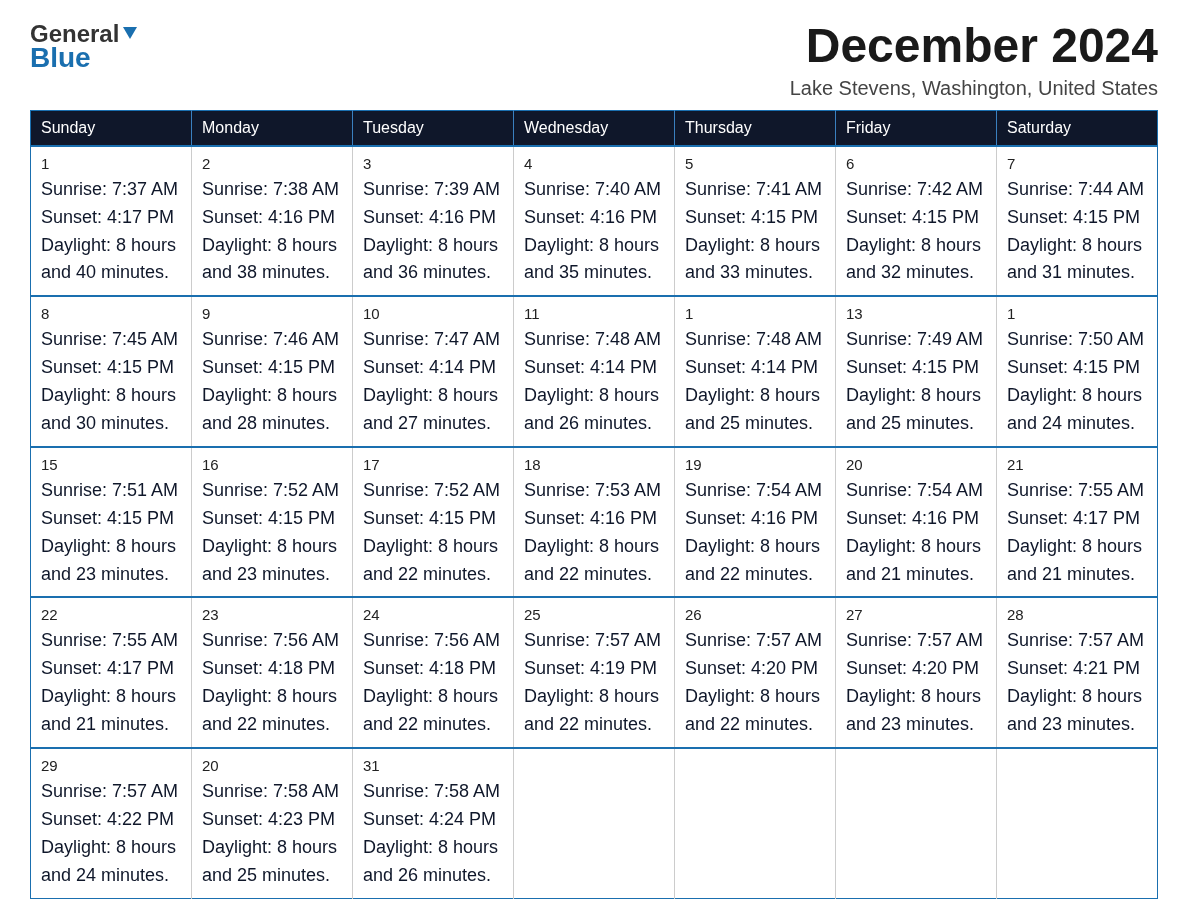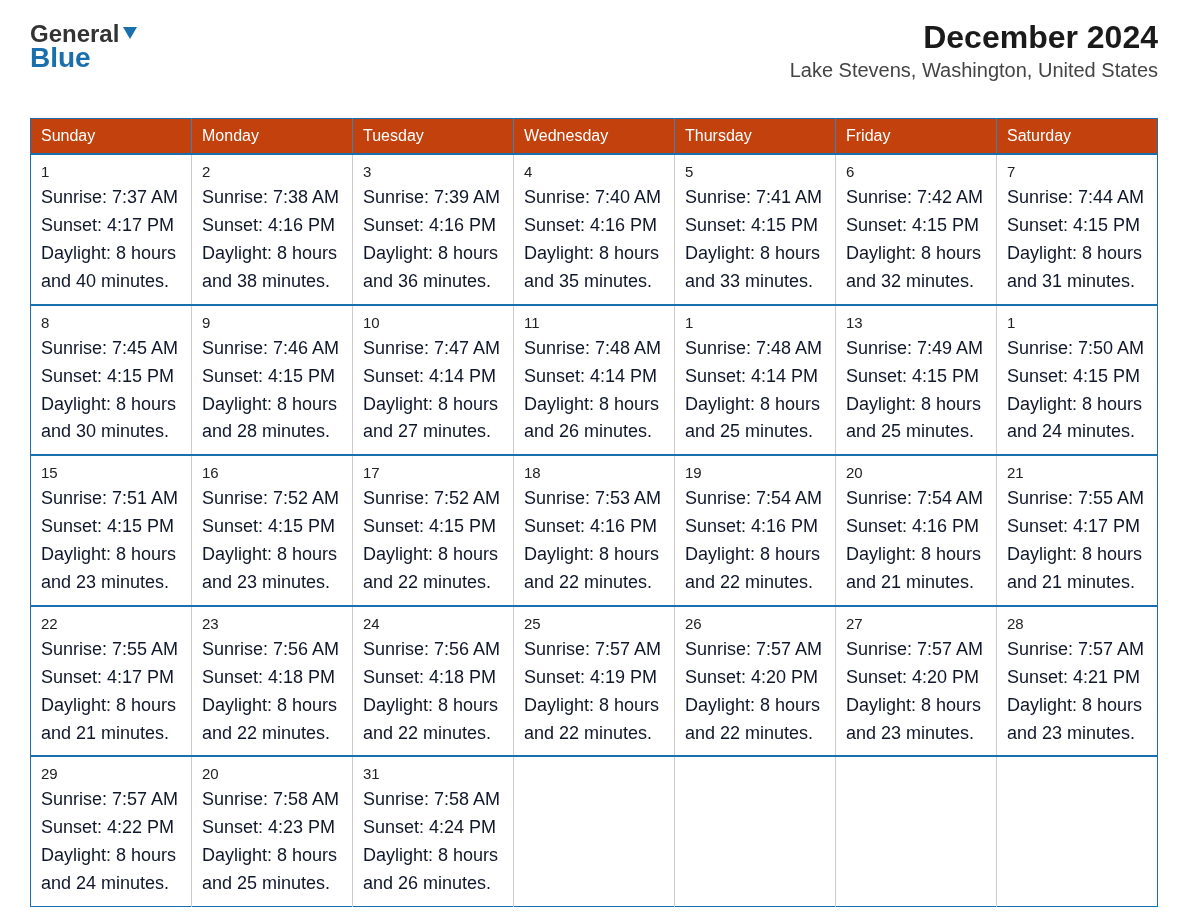--- a/index.html
+++ b/index.html
@@ -7,52 +7,52 @@
       font-family: Arial, sans-serif;
       background: #ffffff;
       padding: 20px 30px;
       width: 1188px;
       min-height: 918px;
     }
     .header-area {
       display: flex;
       justify-content: space-between;
       align-items: flex-start;
-      margin-bottom: 36px;
+      margin-bottom: 10px;
     }
     .logo {
       display: flex;
       flex-direction: column;
       align-items: flex-start;
     }
     .logo-icon {
       display: inline-flex;
       align-items: center;
     }
     .title-area {
       text-align: right;
     }
     .month-title {
-      font-size: 32px;
+      font-size: 48px;
       font-weight: bold;
       color: #1a1a1a;
       line-height: 1.1;
     }
     .location-title {
       font-size: 20px;
       color: #444;
       margin-top: 4px;
     }
     table {
       width: 100%;
       border-collapse: collapse;
       border: 1.5px solid #1a6faf;
     }
     thead tr th {
-      background-color: #c2410c;
+      background-color: #0f172a;
       color: #ffffff;
       font-size: 16px;
       font-weight: normal;
       padding: 8px 10px;
       text-align: left;
       border-right: 1px solid #3a80bf;
     }
     thead tr th:last-child {
       border-right: none;
       margin-top: 9px;

